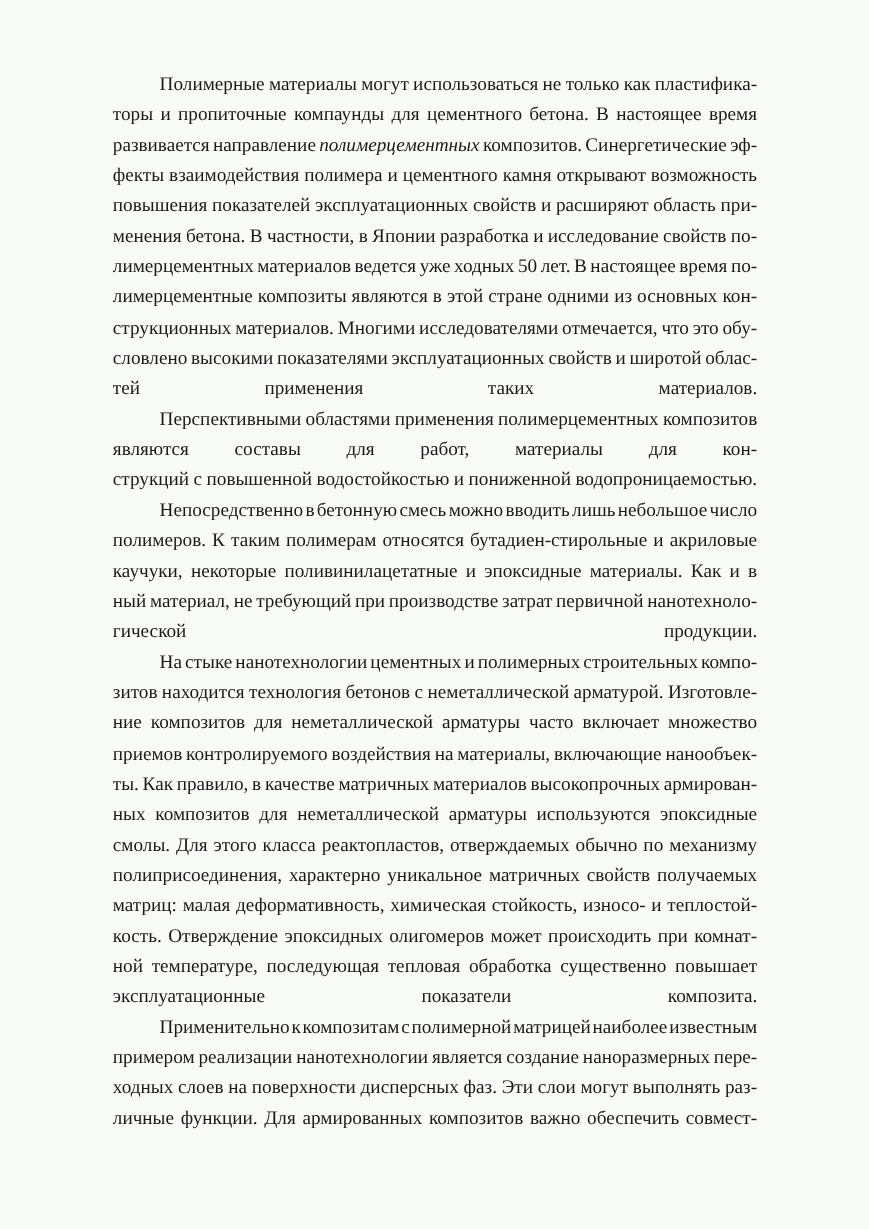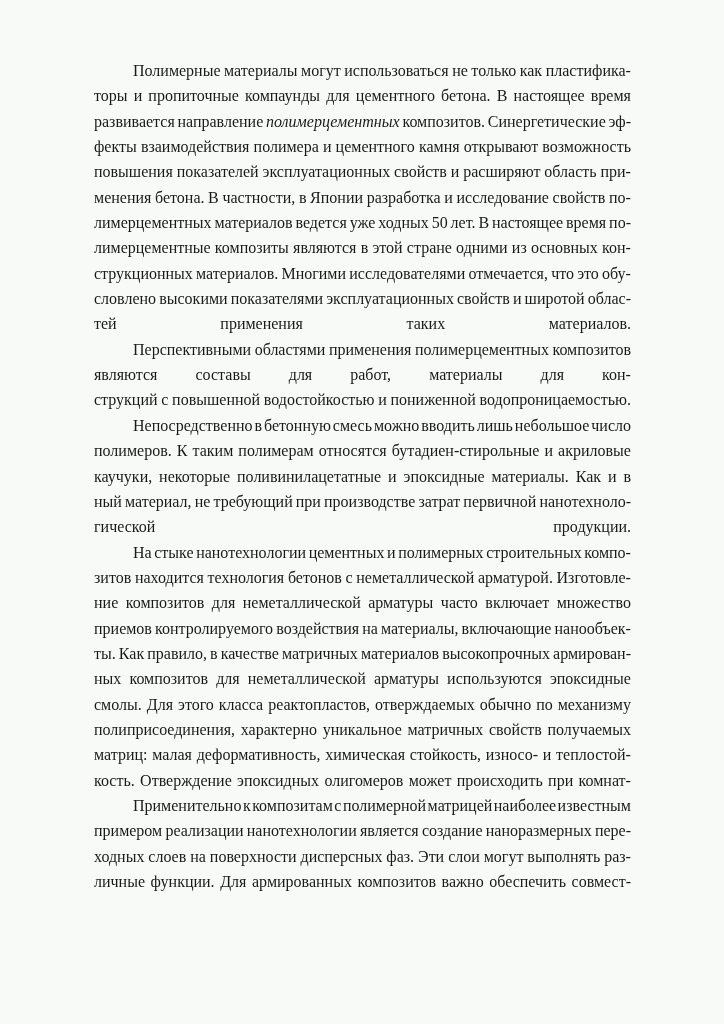--- a/index.html
+++ b/index.html
@@ -90,20 +90,22 @@
         <div class="ln-row spread indented"><span class="w">На</span><span class="w">стыке</span><span class="w">нанотехнологии</span><span class="w">цементных</span><span class="w">и</span><span class="w">полимерных</span><span class="w">строительных</span><span class="w">компо-</span></div>
         <div class="ln-row spread"><span class="w">зитов</span><span class="w">находится</span><span class="w">технология</span><span class="w">бетонов</span><span class="w">с</span><span class="w">неметаллической</span><span class="w">арматурой.</span><span class="w">Изготовле-</span></div>
         <div class="ln-row spread"><span class="w">ние</span><span class="w">композитов</span><span class="w">для</span><span class="w">неметаллической</span><span class="w">арматуры</span><span class="w">часто</span><span class="w">включает</span><span class="w">множество</span></div>
         <div class="ln-row spread"><span class="w">приемов</span><span class="w">контролируемого</span><span class="w">воздействия</span><span class="w">на</span><span class="w">материалы,</span><span class="w">включающие</span><span class="w">нанообъек-</span></div>
         <div class="ln-row spread"><span class="w">ты.</span><span class="w">Как</span><span class="w">правило,</span><span class="w">в</span><span class="w">качестве</span><span class="w">матричных</span><span class="w">материалов</span><span class="w">высокопрочных</span><span class="w">армирован-</span></div>
         <div class="ln-row spread"><span class="w">ных</span><span class="w">композитов</span><span class="w">для</span><span class="w">неметаллической</span><span class="w">арматуры</span><span class="w">используются</span><span class="w">эпоксидные</span></div>
         <div class="ln-row spread"><span class="w">смолы.</span><span class="w">Для</span><span class="w">этого</span><span class="w">класса</span><span class="w">реактопластов,</span><span class="w">отверждаемых</span><span class="w">обычно</span><span class="w">по</span><span class="w">механизму</span></div>
         <div class="ln-row spread"><span class="w">полиприсоединения,</span><span class="w">характерно</span><span class="w">уникальное</span><span class="w">матричных</span><span class="w">свойств</span><span class="w">получаемых</span></div>
         <div class="ln-row spread"><span class="w">матриц:</span><span class="w">малая</span><span class="w">деформативность,</span><span class="w">химическая</span><span class="w">стойкость,</span><span class="w">износо-</span><span class="w">и</span><span class="w">теплостой-</span></div>
         <div class="ln-row spread"><span class="w">кость.</span><span class="w">Отверждение</span><span class="w">эпоксидных</span><span class="w">олигомеров</span><span class="w">может</span><span class="w">происходить</span><span class="w">при</span><span class="w">комнат-</span></div>
+        <div class="ln-row spread"><span class="w">ной</span><span class="w">температуре,</span><span class="w">последующая</span><span class="w">тепловая</span><span class="w">обработка</span><span class="w">существенно</span><span class="w">повышает</span></div>
+        <div class="ln-row flush"><span class="w">эксплуатационные</span> <span class="w">показатели</span> <span class="w">композита.</span></div>
       </div>
       <div class="para-block">
         <div class="ln-row spread indented"><span class="w">Применительно</span><span class="w">к</span><span class="w">композитам</span><span class="w">с</span><span class="w">полимерной</span><span class="w">матрицей</span><span class="w">наиболее</span><span class="w">известным</span></div>
         <div class="ln-row spread"><span class="w">примером</span><span class="w">реализации</span><span class="w">нанотехнологии</span><span class="w">является</span><span class="w">создание</span><span class="w">наноразмерных</span><span class="w">пере-</span></div>
         <div class="ln-row spread"><span class="w">ходных</span><span class="w">слоев</span><span class="w">на</span><span class="w">поверхности</span><span class="w">дисперсных</span><span class="w">фаз.</span><span class="w">Эти</span><span class="w">слои</span><span class="w">могут</span><span class="w">выполнять</span><span class="w">раз-</span></div>
         <div class="ln-row spread"><span class="w">личные</span><span class="w">функции.</span><span class="w">Для</span><span class="w">армированных</span><span class="w">композитов</span><span class="w">важно</span><span class="w">обеспечить</span><span class="w">совмест-</span></div>
       </div>
     </div>
 </div>
 

